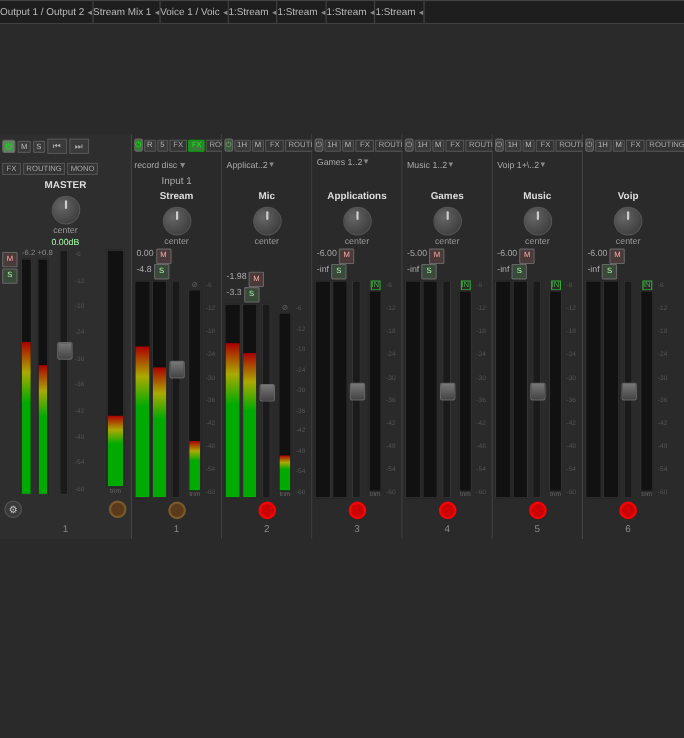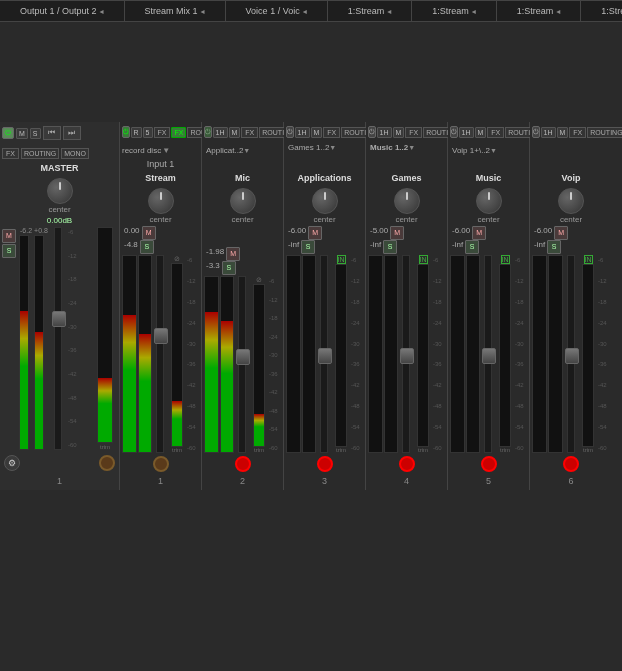--- a/index.html
+++ b/index.html
@@ -42,21 +42,21 @@
       background: #1e1e1e;
       height: 22px;
       align-items: center;
       border-top: 1px solid #444;
       border-bottom: 1px solid #444;
       overflow: hidden;
     }
     .routing-item {
       display: flex;
       align-items: center;
-      padding: 0 20px;
+      padding: 0 0;
       height: 100%;
       border-right: 1px solid #444;
       font-size: 9px;
       color: #bbb;
       white-space: nowrap;
       cursor: pointer;
       flex-shrink: 0;
     }
     .routing-item .arrow {
       margin-left: 3px;
@@ -646,21 +646,21 @@
     </div>
 
     <div class="channel strip">
       <div style="display:flex; flex-direction:row; align-items:center; padding:1px 2px; gap:1px; height:20px;">
         <div class="btn-power">⏻</div>
         <div class="btn-small">1H</div>
         <div class="btn-small">M</div>
         <div class="btn-fx">FX</div>
         <div class="btn-routing">ROUTING</div>
       </div>
-      <div style="display:flex; flex-direction:row; align-items:flex-start; padding:1px 2px; gap:1px; height:16px;font-weight:bold;">
+      <div style="display:flex; flex-direction:row; align-items:center; padding:1px 2px; gap:1px; height:16px;">
         <div class="input-label">
           <span>Music 1..2</span>
           <span style="font-size:7px; color:#888;">▼</span>
         </div>
       </div>
       <div class="ch-sublabel"></div>
       <div class="ch-label">Games</div>
       <div class="knob-area">
         <div style="display:flex; flex-direction:column; align-items:center;">
           <div class="knob"></div>

